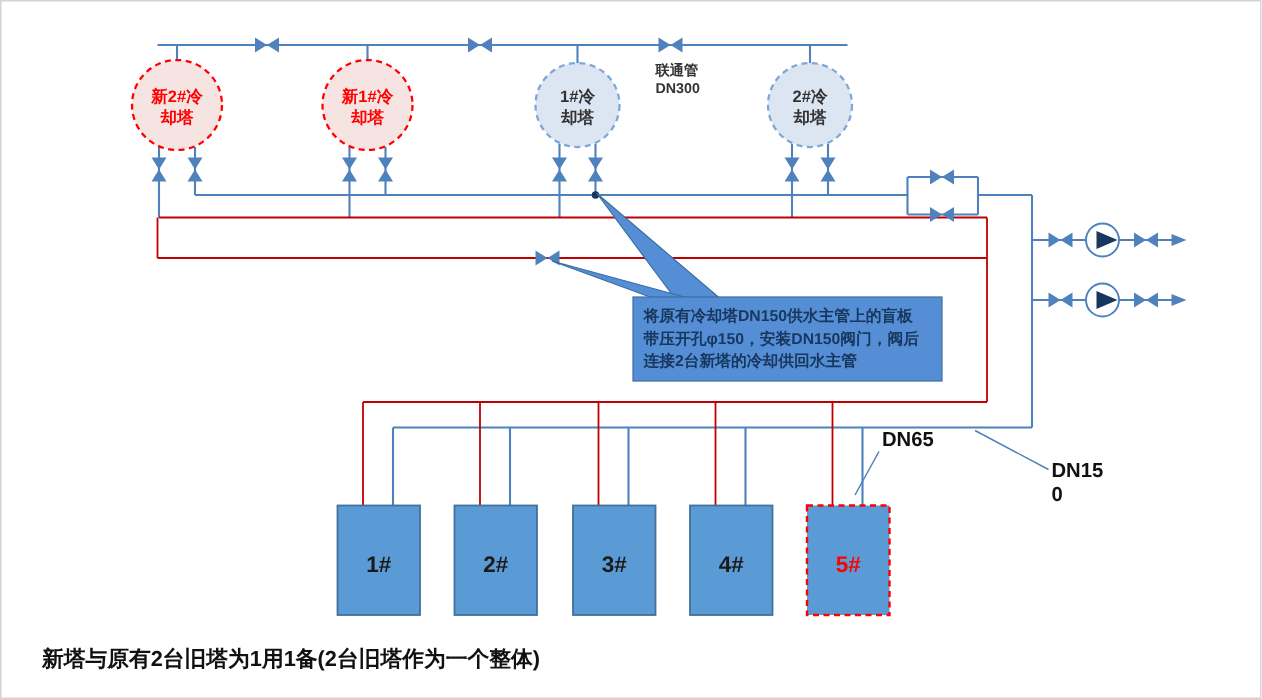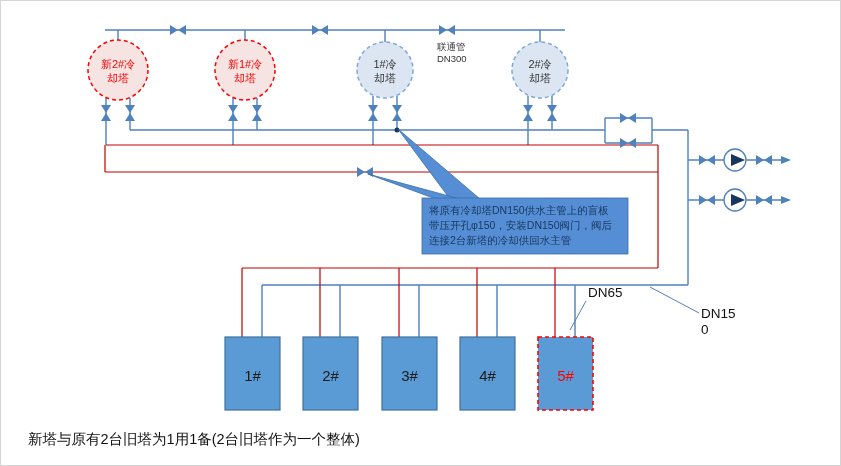--- a/index.html
+++ b/index.html
@@ -1,17 +1,17 @@
 <!DOCTYPE html>
 <html><head>
 <meta charset="utf-8">
 <style>
   html,body{margin:0;padding:0;background:#fff;}
   .stage{position:relative;width:841px;height:466px;background:#c4b5fd;overflow:hidden;
-         font-family:"Liberation Sans","DejaVu Sans",sans-serif;}
+         font-family:"Liberation Sans","DejaVu Sans",sans-serif;font-weight:bold;}
   svg text{font-family:"Liberation Sans","DejaVu Sans",sans-serif;}
   .frame{fill:#ffffff;stroke:#d4d4d4;stroke-width:1;}
   .pb{stroke:#4f81bd;stroke-width:1.4;fill:none;}
   .pr{stroke:#c00000;stroke-width:1.2;fill:none;}
   .thin{stroke-width:1;}
   .valve{fill:#4f81bd;}
   .tower-new{stroke:#ff0000;stroke-width:1.5;stroke-dasharray:4 3;}
   .tower-old{stroke:#7da7d8;stroke-width:1.5;stroke-dasharray:4 3;}
   .tower-label{font-size:11px;text-anchor:middle;}
   .tower-label-new{fill:#ff0000;}

